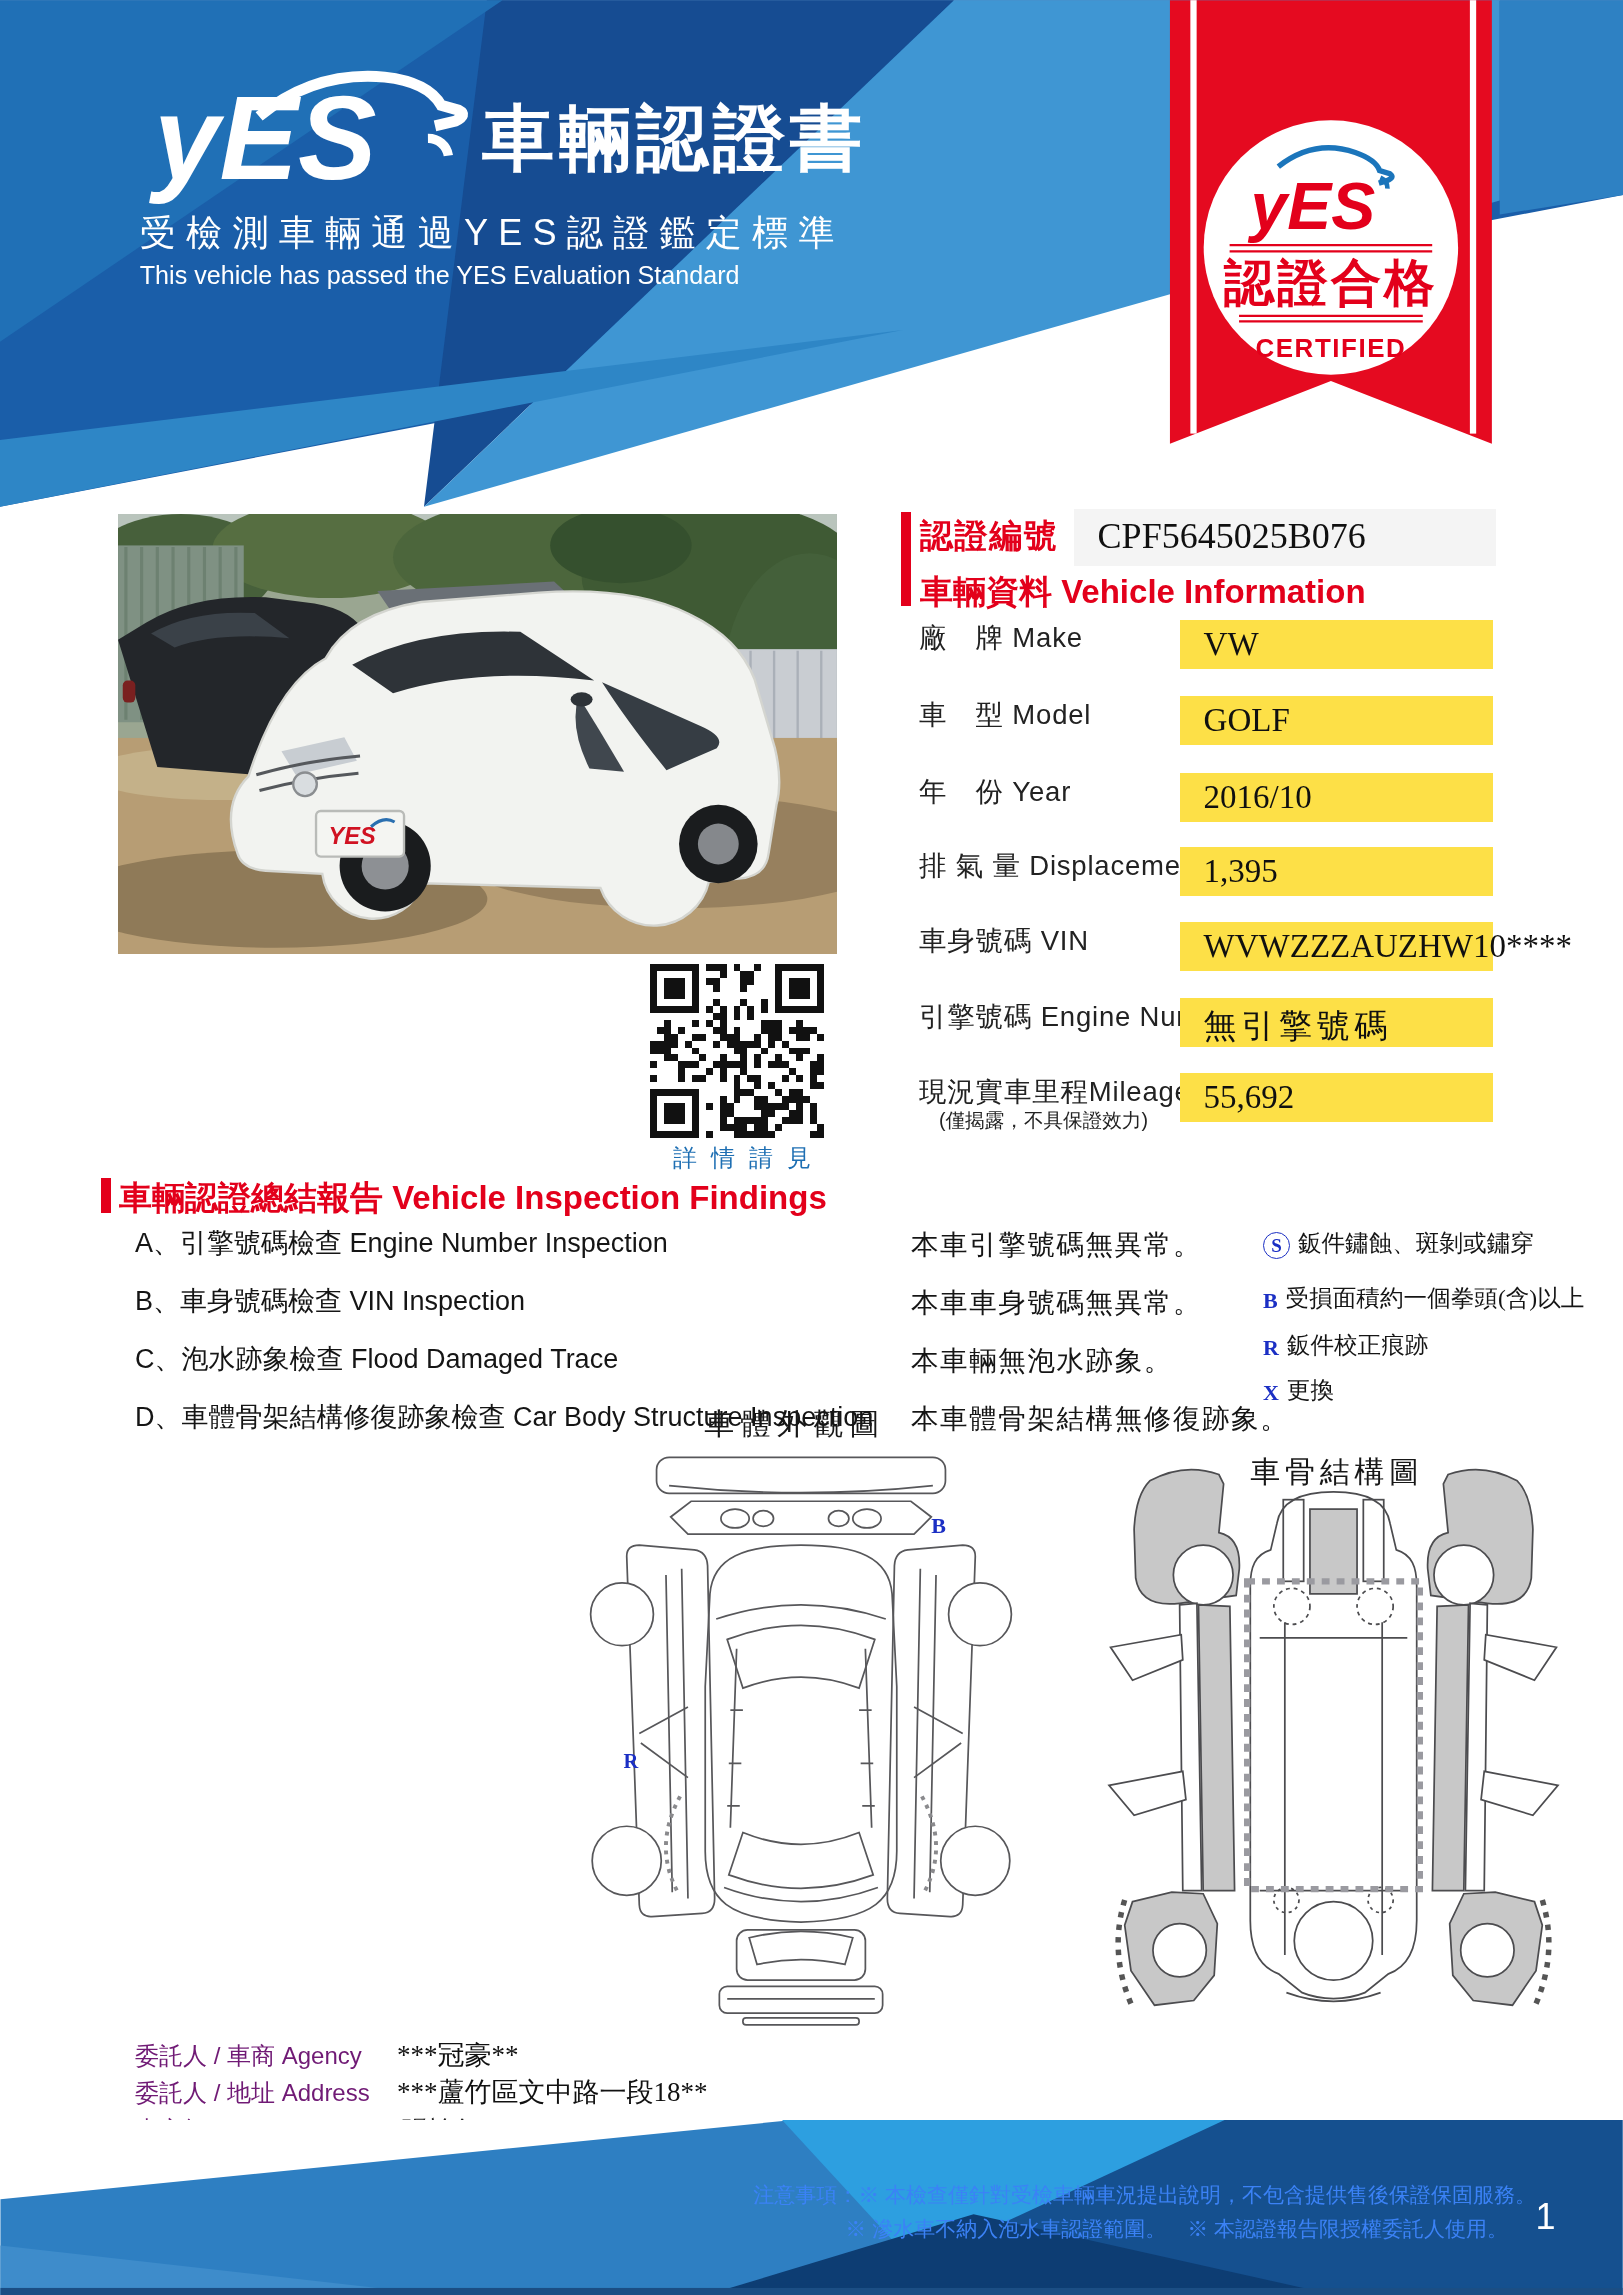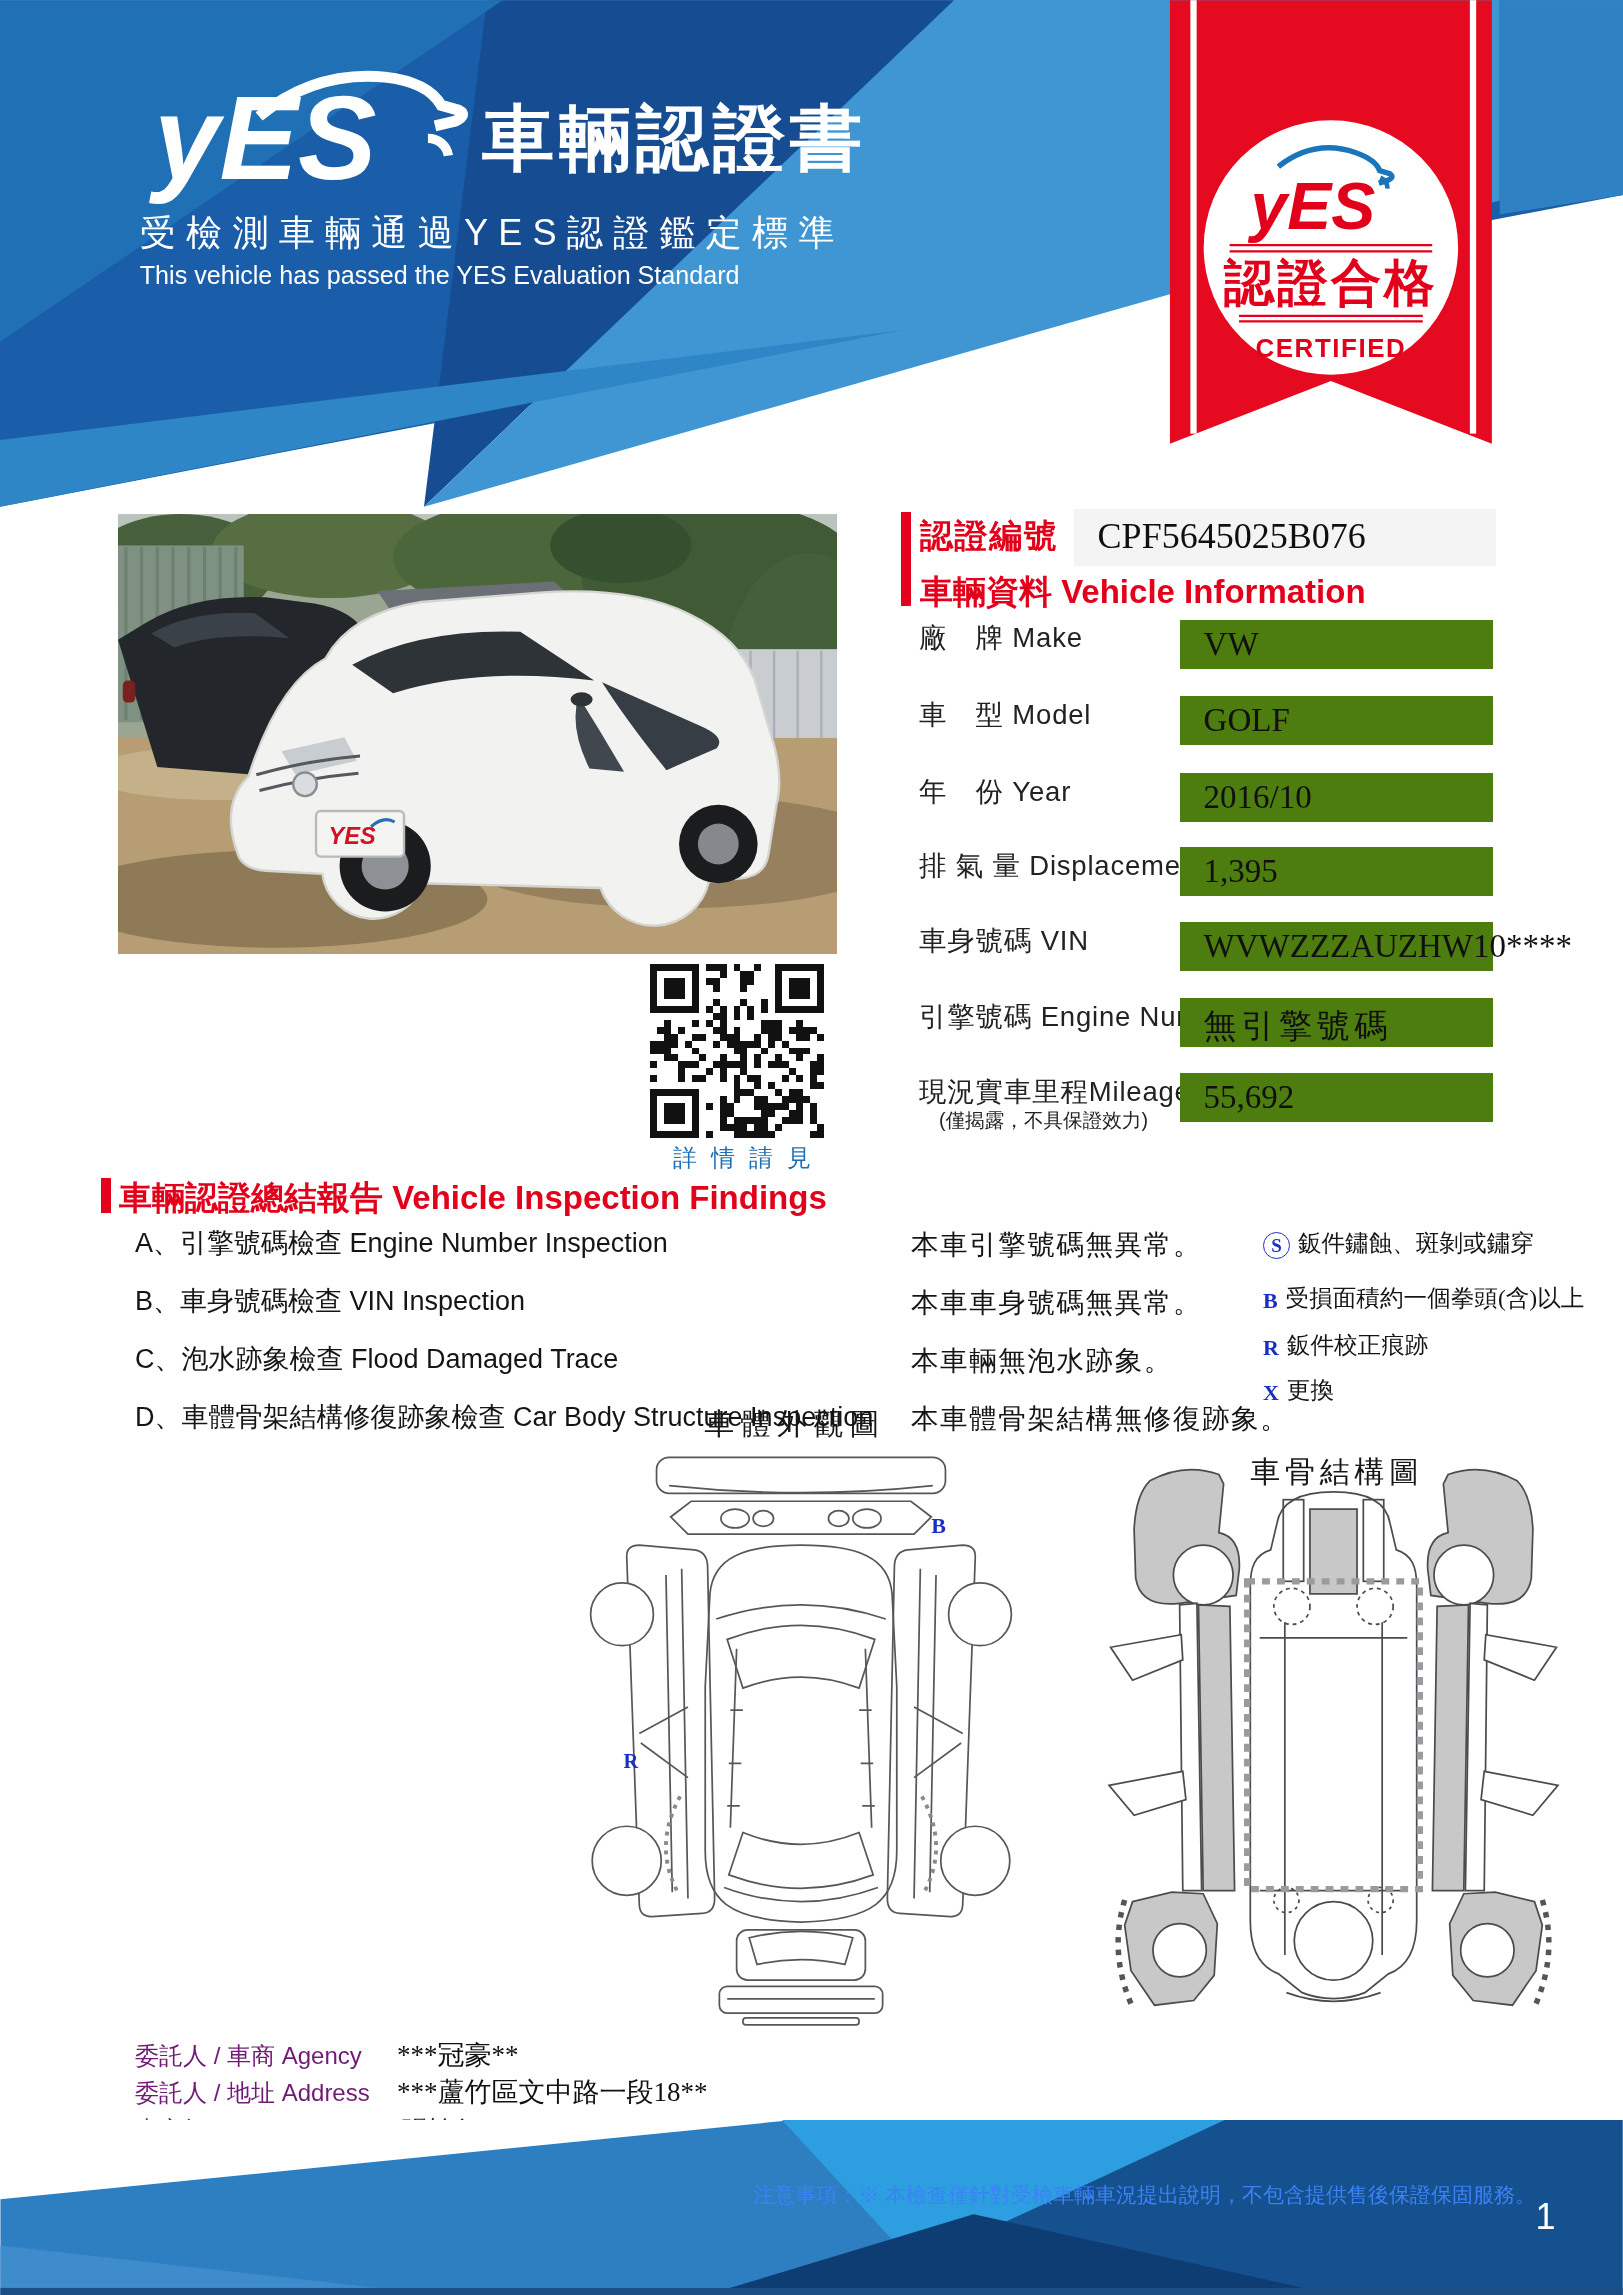--- a/index.html
+++ b/index.html
@@ -2,21 +2,21 @@
 <html style="font-size:12.6px"><head>
 <meta charset="utf-8">
 <style>
   html,body{margin:0;padding:0;background:#e8e8e8;}
   .page{position:relative;width:1623px;height:2295px;background:#ffffff;overflow:hidden;
         font-family:"Liberation Sans",sans-serif;color:#111;padding-left:28px;}
   .abs{position:absolute;}
   
   .row-label{position:absolute;left:919px;font-size:27.5px;color:#222;letter-spacing:0.8px;white-space:nowrap;}
   .row-note{position:absolute;left:939px;font-size:19.6px;color:#222;white-space:nowrap;}
-  .val-box{position:absolute;left:1180px;width:313px;height:49px;background:#4d7c0f;}
+  .val-box{position:absolute;left:1180px;width:313px;height:49px;background:#fde047;}
   .val-text{font-family:"Liberation Serif","DejaVu Serif",serif;font-size:33px;color:#101010;
             padding:6.3px 0 0 23.6px;white-space:nowrap;}
   .cert-box{position:absolute;left:1074px;top:509px;width:422px;height:57px;background:#f4f4f4;}
   .red-bar{position:absolute;background:#e3001b;}
   .red-title{position:absolute;color:#e3001b;font-weight:bold;font-size:33px;white-space:nowrap;}
   
   .item-row{position:absolute;left:135px;font-size:27px;color:#151515;white-space:nowrap;}
   .result-row{position:absolute;left:911px;font-family:"Liberation Serif","DejaVu Serif",serif;
               font-size:27.5px;color:#151515;white-space:nowrap;letter-spacing:1.6px;}
   .legend-row{position:absolute;left:1229px;font-family:"Liberation Serif","DejaVu Serif",serif;
@@ -593,17 +593,18 @@
     <rect width="2067" height="223" fill="#ffffff"></rect>
     <polygon points="0,223 0,101 1010,0 2067,0 2067,223" fill="#2e7fc2"></polygon>
     <polygon points="996,0 1561,0 1180,200" fill="#2d9fe0"></polygon>
     <polygon points="1560,0 2067,0 2067,223 1080,223" fill="#15508f"></polygon>
     <polygon points="900,223 1240,120 1700,223" fill="#0d3d73"></polygon>
     <polygon points="0,223 0,160 560,223" fill="#3e8ccb"></polygon>
     <rect x="0" y="214" width="2067" height="9" fill="#1b4e84"></rect>
   </svg>
   <div class="foot-notes">
     <div class="l1">注意事項：※ 本檢查僅針對受檢車輛車況提出說明，不包含提供售後保證保固服務。</div>
+    <div class="l2">※ 滲水車不納入泡水車認證範圍。　※ 本認證報告限授權委託人使用。</div>
   </div>
   <div class="page-num">1</div>
 
 </div>
 
 
 </body></html>

